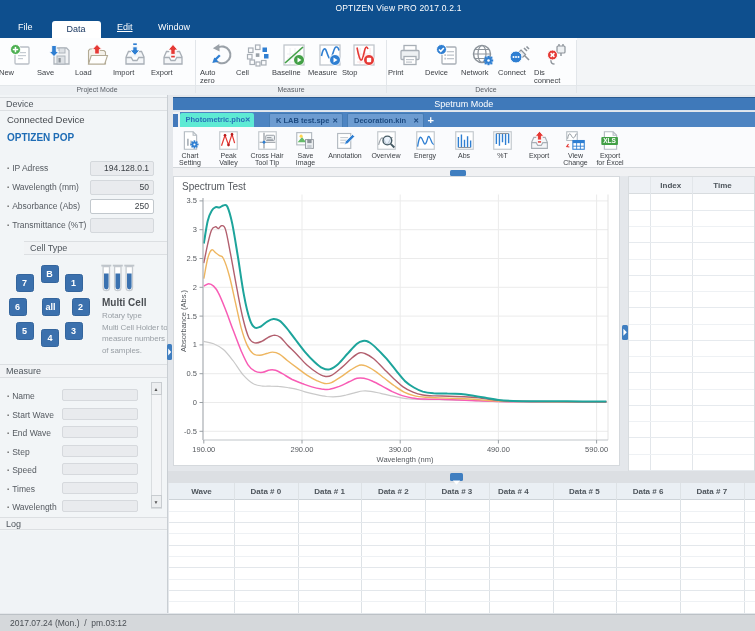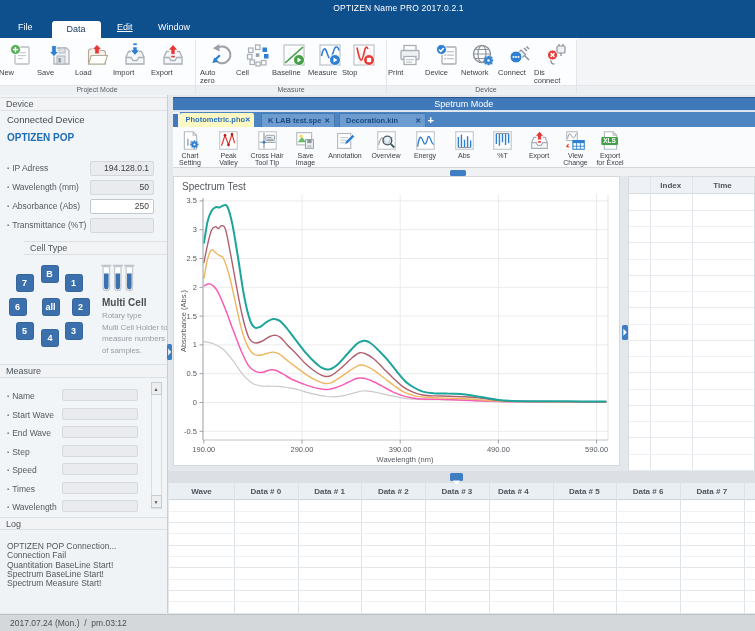--- a/index.html
+++ b/index.html
@@ -29,35 +29,35 @@
 .cellbtn{width:18px;height:18px;background:#3b70ad;border:1px solid #34659d;border-radius:2.5px;line-height:16px!important;color:#fff;font-size:9px;font-weight:bold;text-align:center;line-height:18px;}
 .inpm{left:62px;width:76px;height:12px;background:#e9ebee;border:1px solid #d6d9dd;border-radius:2px;}
 .sbtrack{left:150.5px;top:2.5px;width:11px;height:127px;background:#f4f5f7;border:1px solid #dadde0;}
 .sbbtn{left:150.5px;width:11px;height:13px;background:#eceef0;border:1px solid #c8ccd0;font-size:5px;color:#555;text-align:center;line-height:13px;}
 
 #statusbar{left:0;top:613.5px;width:755px;height:17.5px;background:#d5d8db;border-top:1px solid #bcc1c6;font-size:8.5px;color:#4a4f55;line-height:16px;padding-left:10px;}
 
 #specbar{left:172.5px;top:97px;width:582.5px;height:13.5px;background:#3f79ba;border-top:1px solid #29598f;border-bottom:1px solid #d8e4f0;color:#fff;font-size:9px;text-align:center;line-height:13px;}
 #tabrow{left:172.5px;top:111.5px;width:582.5px;height:15px;background:#4d84c2;}
 .tab{top:1px;height:14px;font-size:8px;line-height:14px;border-radius:2px 2px 0 0;}
-.tabi{background:#6d9cd1;border:1px solid #447bb4;border-bottom:none;color:#1c4a80;padding-left:6px;font-weight:bold;}
+.tabi{background:#6d9cd1;border:1px solid #447bb4;border-bottom:none;color:#1c4a80;padding-left:6px;font-weight:bold;margin-left:8px;}
 #subtb{left:172.5px;top:126.5px;width:582.5px;height:41px;background:#fafbfd;border-bottom:1px solid #d3d7db;}
 .sitem{top:3px;width:42px;margin-left:-21px;text-align:center;font-size:7px;color:#3a3e43;line-height:7.6px;}
 .sitem svg{display:block;margin:0 auto 1px;}
 #topstrip{left:172.5px;top:167.5px;width:582.5px;height:8px;background:#f0f1f3;}
 #chartbox{left:173px;top:175.5px;width:447px;height:290px;background:#fff;border:1px solid #d5d9dd;}
 #rtable{left:627.5px;top:175.5px;width:127.5px;height:295px;background:#fff;border:1px solid #d8dcdf;}
 #splitter{left:168px;top:470.5px;width:587px;height:12px;background:#dcdfe3;}
 #btable{left:169px;top:482.5px;width:586px;height:131px;background:#fff;}
 .bluebtn{background:#3f7ec0;border-radius:1.5px;}
 </style>
 </head>
 <body>
 <div class="abs" id="titlebar"></div>
-<div class="abs" id="wtitle">OPTIZEN Name PRO 2017.0.2.1</div>
+<div class="abs" id="wtitle">OPTIZEN View PRO 2017.0.2.1</div>
 <div class="abs menu" style="left:18px;">File</div>
 <div class="abs" id="hometab">Data</div>
 <div class="abs menu" style="left:117px;text-decoration:underline;">Edit</div>
 <div class="abs menu" style="left:158px;">Window</div>
 <div class="abs" id="toolbar">
     <div class="abs" id="tbright"></div>
     <div class="abs" id="band"></div>
 <div class="abs vsep" style="left:195px;"></div>
     <div class="abs vsep" style="left:386px;"></div>
     <div class="abs vsep" style="left:576px;"></div>
@@ -245,34 +245,33 @@
 <div class="abs flbl" style="top:86px;">Speed</div>
       <div class="abs inpm" style="top:84px;"></div>
 <div class="abs flbl" style="top:104.5px;">Times</div>
       <div class="abs inpm" style="top:102.5px;"></div>
 <div class="abs flbl" style="top:123px;">Wavelength</div>
       <div class="abs inpm" style="top:121px;"></div>
 <div class="abs sbtrack"></div>
 <div class="abs sbbtn" style="top:2.5px;">▲</div>
 <div class="abs sbbtn" style="top:116px;">▼</div>
 </div>
-<div class="abs" style="left:7px;top:447px;font-size:8.5px;color:#53575c;line-height:9.3px;z-index:2;">OPTIZEN POP Connection...<br>Connection Fail<br>Quantitation BaseLine Start!<br>Spectrum BaseLine Start!<br>Spectrum Measure Start!</div>
 <div class="abs" style="left:0;top:435.5px;width:167px;height:82.5px;background:#f0f3f6;"></div>
 </div>
 <div class="abs bluebtn" style="left:166.5px;top:343.5px;width:5.5px;height:16px;"><svg width="5.5" height="16">
       <path d="M1.2 4.6l3 3.4-3 3.4z" fill="#fff"></path>
     </svg></div>
 <div class="abs" id="statusbar">2017.07.24 (Mon.)&nbsp;&nbsp;/&nbsp;&nbsp;pm.03:12</div>
 <div class="abs" id="specbar">Spetrum Mode</div>
 <div class="abs" id="tabrow">
 <div class="abs" style="left:0;top:0;width:7px;height:15px;background:#f0f2f5;"></div>
 <div class="abs" style="left:0;top:2.5px;width:5px;height:12.5px;background:#4379bb;"></div>
-<div class="abs tab" style="left:7px;width:74px;background:#fef9c3;color:#2a6fb8;font-weight:bold;padding-left:6px;font-size:7.5px;">Photometric.pho<span style="position:absolute;right:3px;font-weight:bold;font-size:7px;">✕</span></div>
+<div class="abs tab" style="left:7px;width:74px;background:#5eead4;color:#2a6fb8;font-weight:bold;padding-left:6px;font-size:7.5px;">Photometric.pho<span style="position:absolute;right:3px;font-weight:bold;font-size:7px;">✕</span></div>
 <div class="abs tab tabi" style="left:88.5px;width:74px;font-size:7.5px;">K LAB test.spe<span style="position:absolute;right:4px;font-size:7px;">✕</span></div>
-<div class="abs tab tabi" style="left:166.5px;width:87px;font-size:7.5px;">Decoration.kin<span style="position:absolute;right:4px;font-size:7px;">✕</span></div>
+<div class="abs tab tabi" style="left:166.5px;width:77px;font-size:7.5px;">Decoration.kin<span style="position:absolute;right:4px;font-size:7px;">✕</span></div>
 <div class="abs" style="left:255px;top:2px;color:#fff;font-size:11px;font-weight:bold;">+</div>
 </div>
 <div class="abs" id="subtb">
 <div class="abs sitem" style="left:17.5px;"><svg width="21" height="21" viewBox="0 0 24 24">
         <path d="M5 2h10l4 4v16H5z" fill="#fff" stroke="#b3bac1" stroke-width="1.3"></path>
         <path d="M15 2v4h4" fill="none" stroke="#b3bac1" stroke-width="1.3"></path>
         <rect x="8" y="10" width="2" height="8" fill="#aeb5bc"></rect>
         <rect x="11.5" y="12" width="2" height="6" fill="#c6ccd2"></rect>
         <g fill="#2f7fd2">
           <circle cx="16.5" cy="16.5" r="3"></circle>

